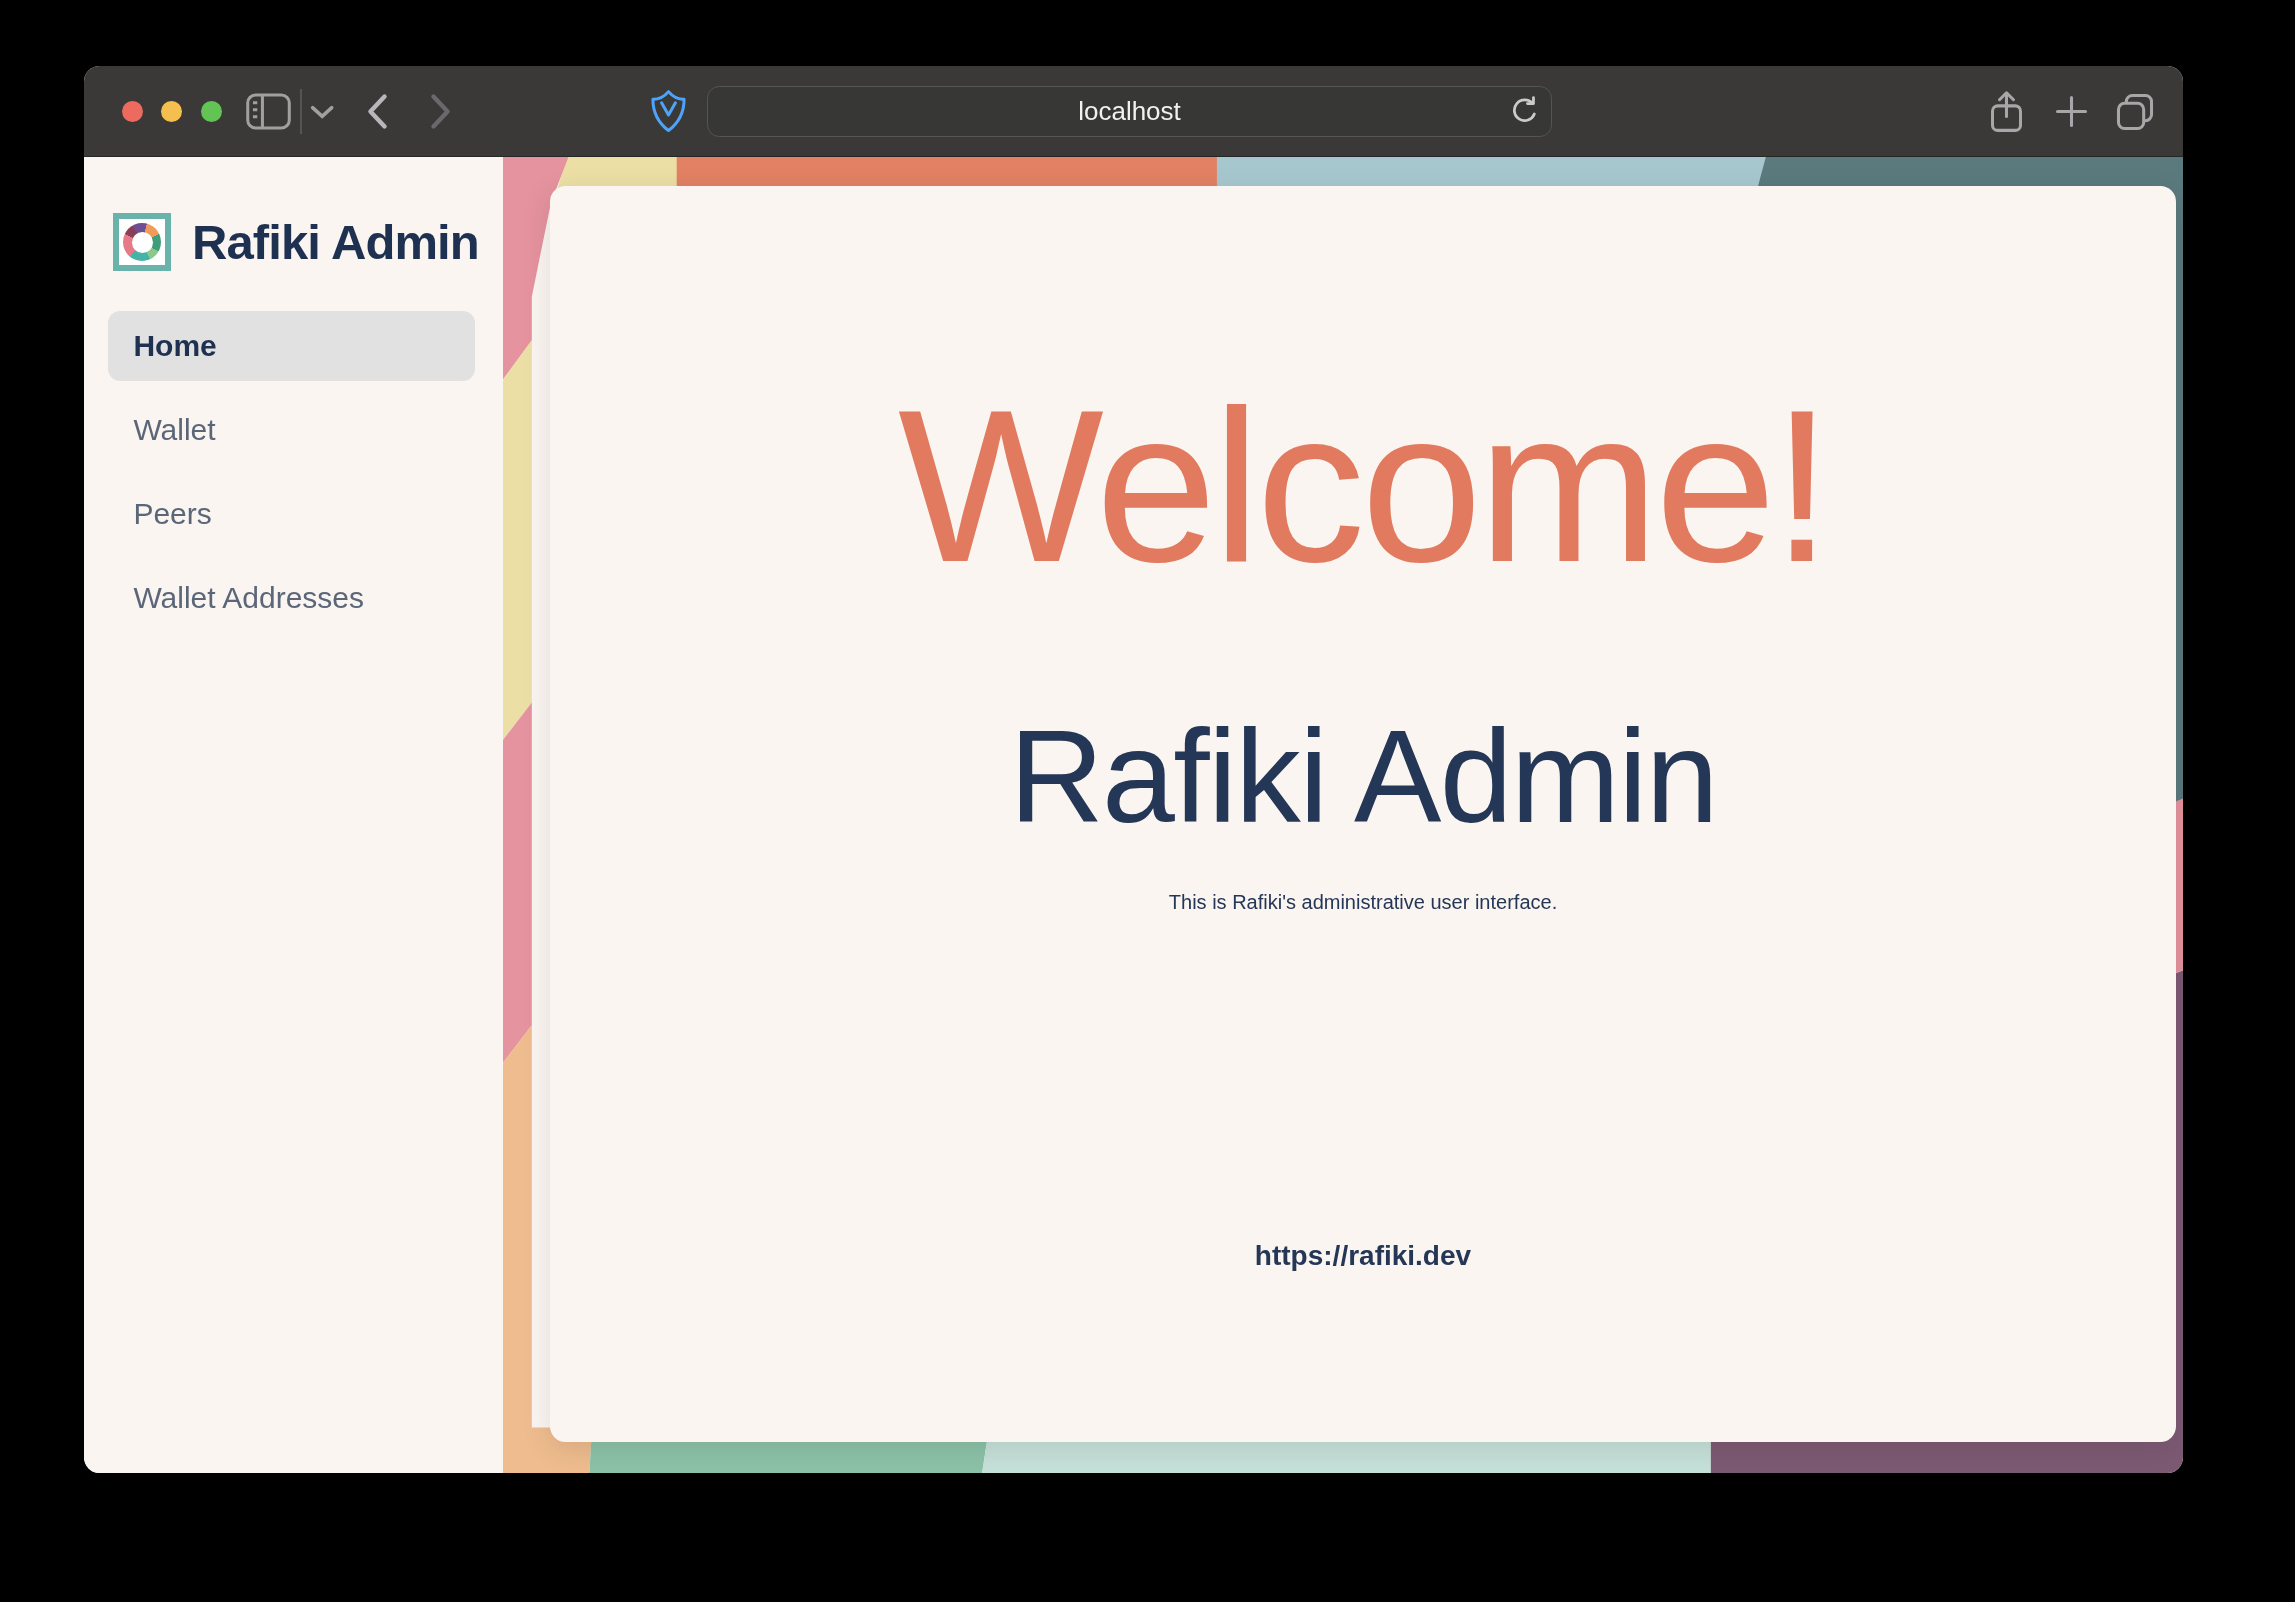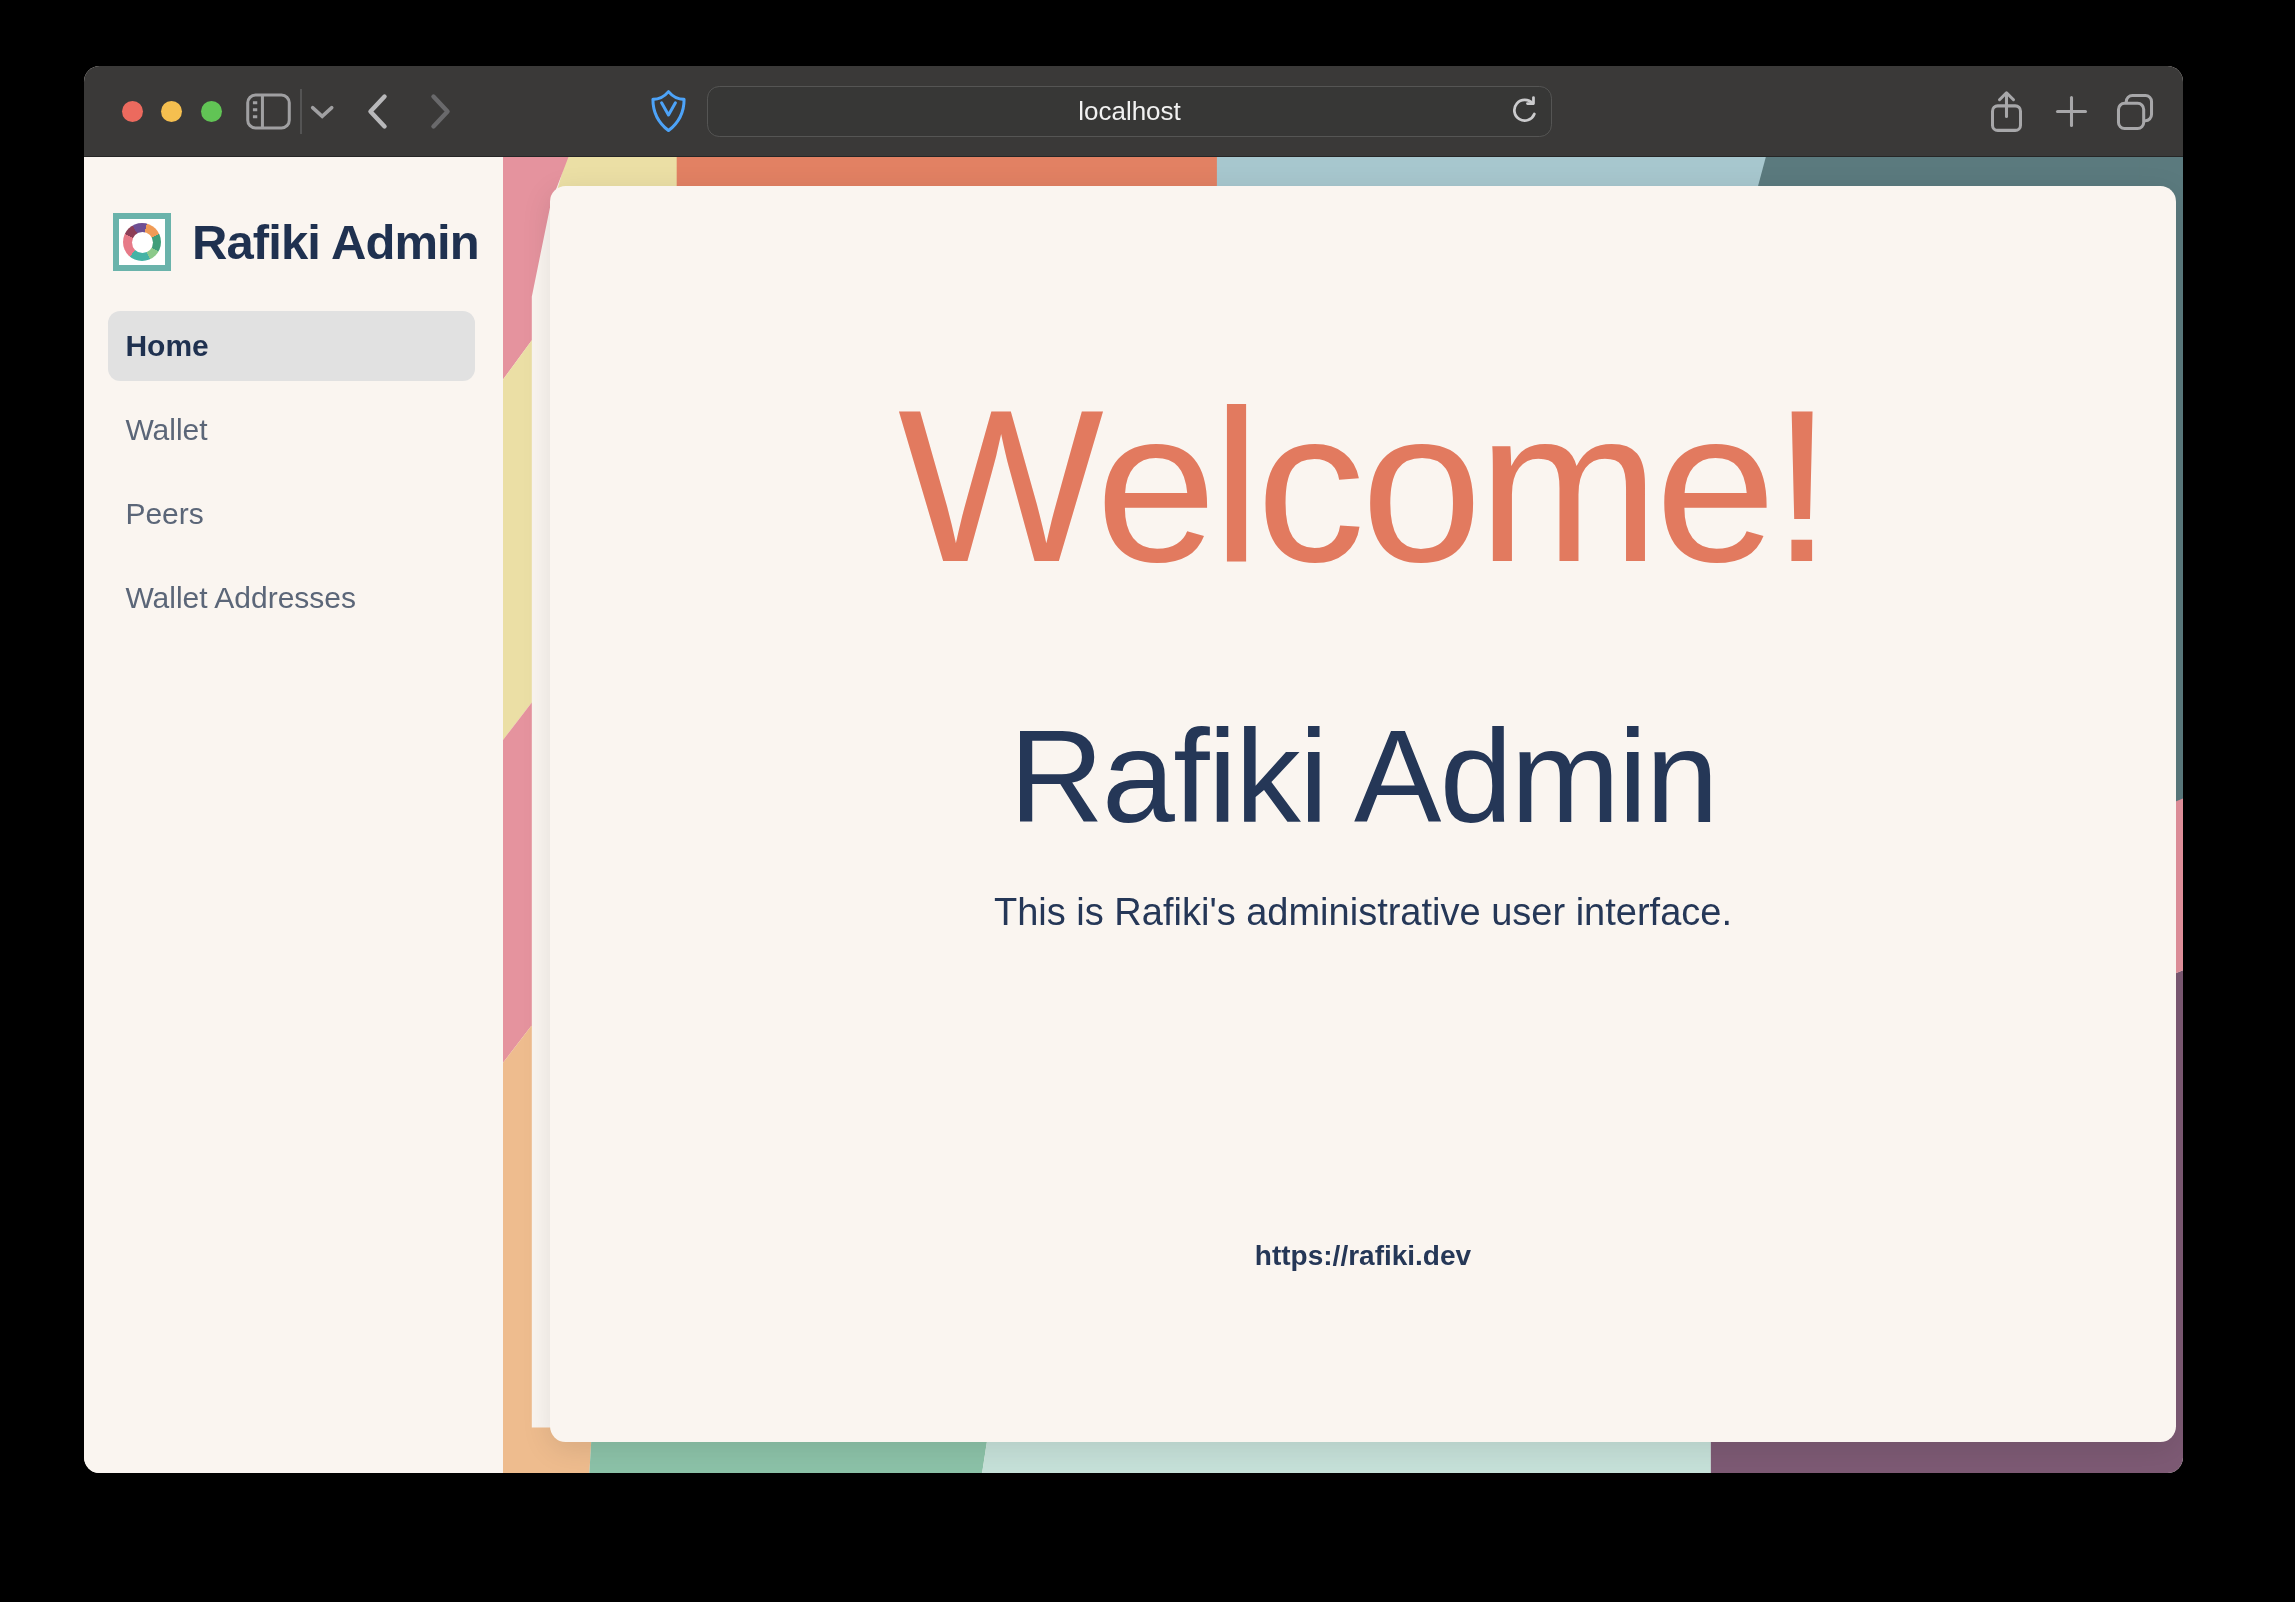--- a/index.html
+++ b/index.html
@@ -33,31 +33,31 @@
   .brand { position:absolute; left:29px; top:56px; display:flex; align-items:center; gap:21px; }
   .logo { width:58px; height:58px; background:#6ab3ab; padding:6.1px; }
   .logo-inner { width:100%; height:100%; background:#ffffff; display:flex; align-items:center; justify-content:center; }
   .ring { width:38px; height:38px; border-radius:50%; position:relative;
           background:conic-gradient(from -30deg,#6e4f93 0 45deg,#f09b56 45deg 95deg,#3f9e7a 95deg 150deg,#8bc98a 150deg 185deg,#45b3a5 185deg 250deg,#e77a88 250deg 325deg,#8d3e57 325deg 360deg); }
   .ring::after { content:""; position:absolute; left:8.7px; top:8.7px; width:21px; height:21px; border-radius:50%; background:#fff; }
   .brand-text { font-size:49px; font-weight:bold; color:#1f3150; letter-spacing:-0.9px; }
 
   .nav { position:absolute; left:24.4px; top:154px; width:367px; }
   .nav-item { height:70px; margin-bottom:14px; display:flex; align-items:center;
-              padding-left:17px; border-radius:12.2px; font-size:30px; color:#5b6678; cursor:pointer; }
+              padding-left:25px; border-radius:12.2px; font-size:30px; color:#5b6678; cursor:pointer; }
   .nav-item.active { background:#e1e1e1; color:#1f3150; font-weight:bold; }
 
   .card { position:absolute; left:445px; top:29px; width:1626px; height:1256px;
           background:#faf5f0; border-radius:15.7px; z-index:3;
           box-shadow:0 7px 30px rgba(0,0,0,0.10); text-align:center;margin-left:21px; }
   .welcome { position:absolute; top:175px; left:0; right:0; font-size:218px; line-height:1.15;
              color:#e27a5f; letter-spacing:-4.4px; font-weight:400; }
   .card-title { position:absolute; top:519px; left:0; right:0; font-size:131px; line-height:1.1;
                 color:#253757; letter-spacing:-1.7px; font-weight:400; }
-  .card-subtitle { position:absolute; top:705px; left:0; right:0; font-size:38px; color:#253757;text-align:center; }
+  .card-subtitle { position:absolute; top:705px; left:0; right:0; font-size:20px; color:#253757;text-align:center; }
   .card-desc { position:absolute; top:845px; left:131px; right:131px; font-size:30px;
                line-height:1.45; color:#253757; }
   .card-link { position:absolute; top:1054px; left:0; right:0; font-size:28px; font-weight:bold;
                color:#253757; text-decoration:none; }
 </style>
 </head>
 <body>
 
 <div class="window">
 

